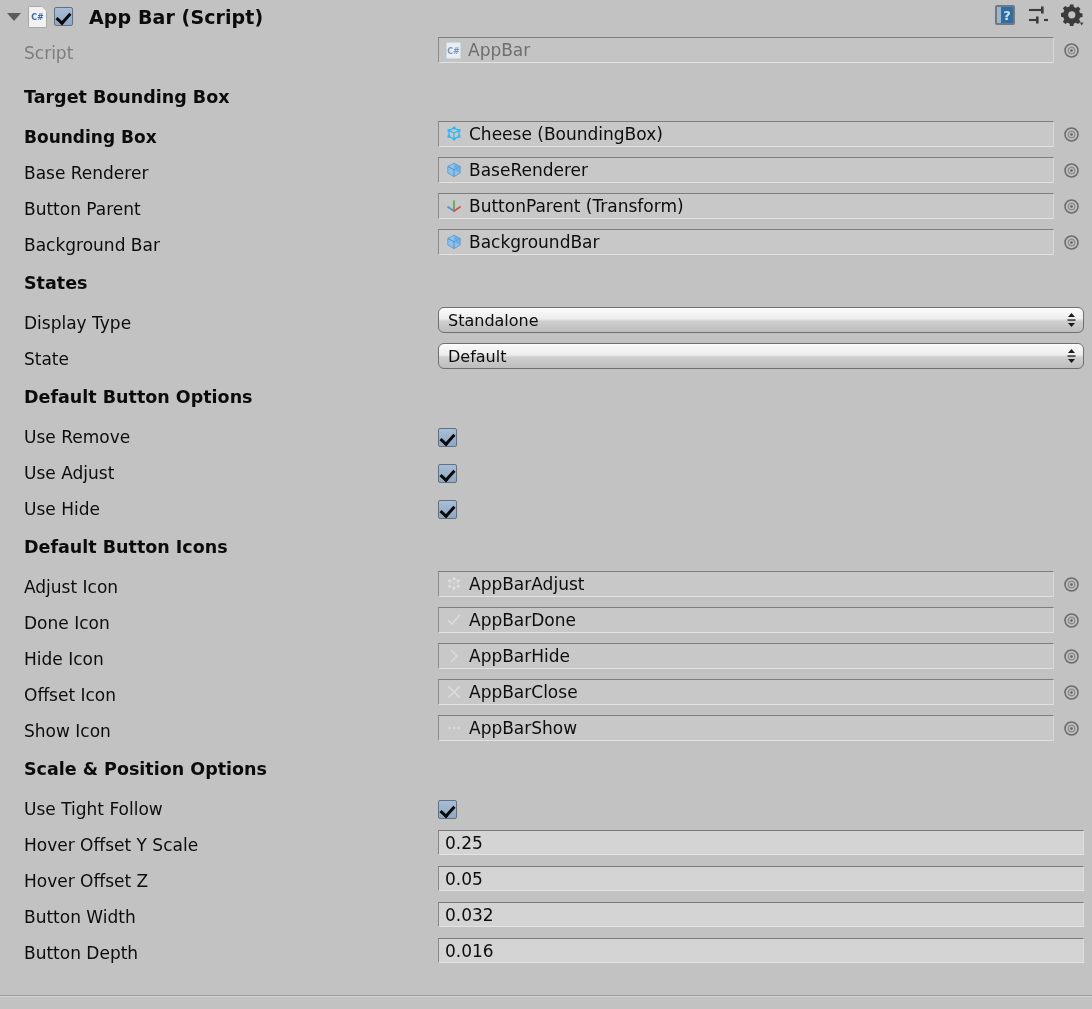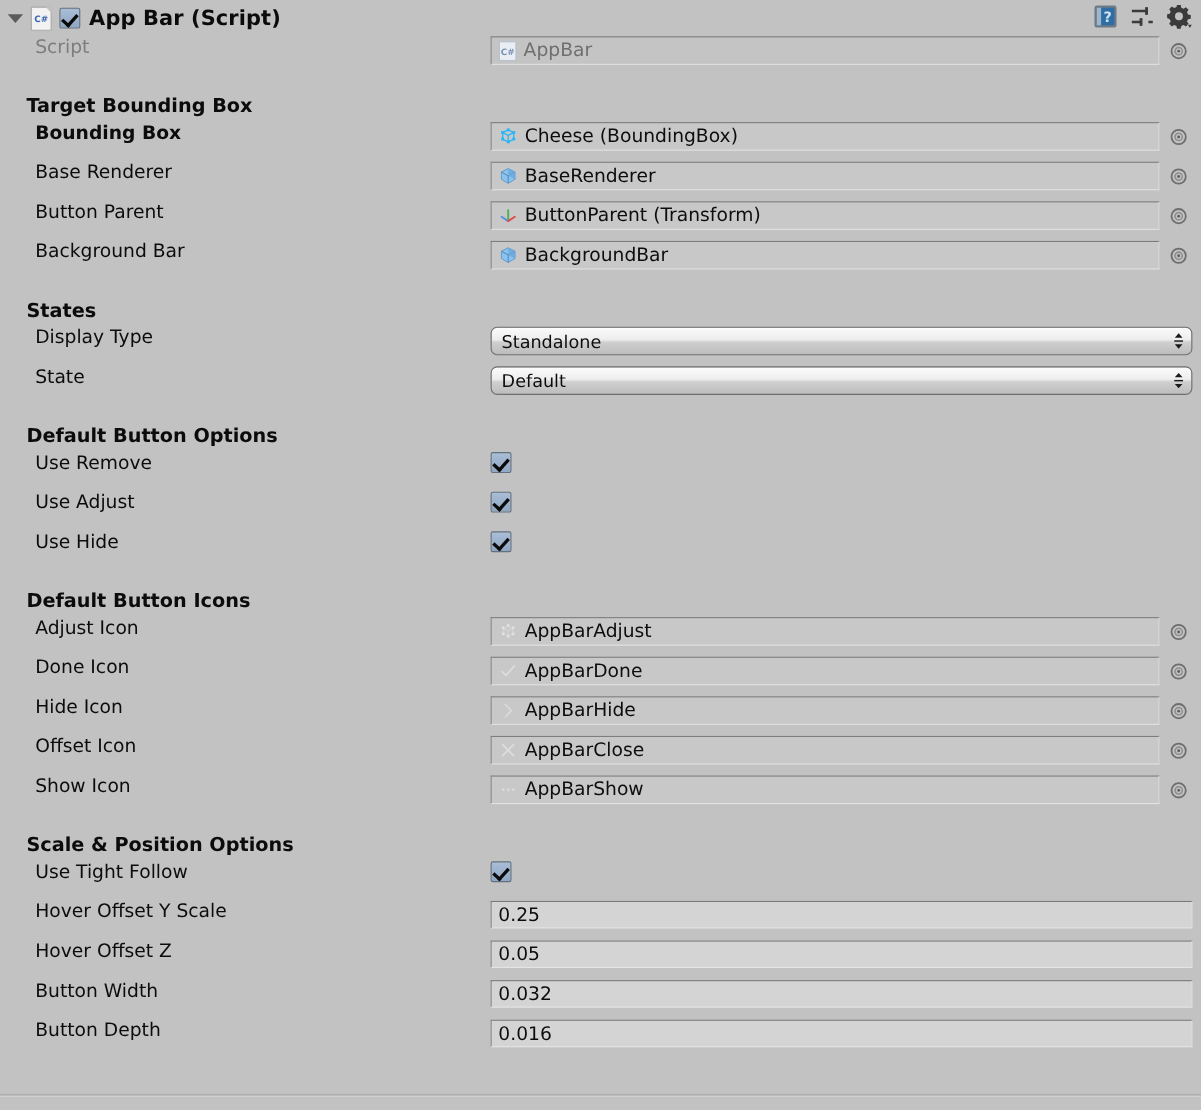--- a/index.html
+++ b/index.html
@@ -42,30 +42,30 @@
     width:19px;height:19px;box-sizing:border-box;
     border:1px solid #62717f;border-radius:2px;
     background:linear-gradient(#a9bdd6,#8fa7c4);
     position:relative;cursor:pointer;flex:0 0 auto;
   }
   .cb.checked:after{
     content:"";position:absolute;left:4px;top:2px;width:6px;height:11px;
     border:solid #0a0a0a;border-width:0 3px 3px 0;transform:rotate(42deg);
   }
   .comp-title{
-    font-weight:bold;font-size:19px;margin-left:8px;letter-spacing:.1px;
+    font-weight:bold;font-size:19px;margin-left:16px;letter-spacing:.1px;
   }
   .header-icons{
     position:absolute;right:8px;top:2px;display:flex;align-items:center;gap:10px;
   }
   .ic{cursor:pointer;display:block;}
 
   
   .row{
-    position:relative;height:36px;display:flex;align-items:flex-start;padding-left:8px;
+    position:relative;height:36px;display:flex;align-items:flex-end;
   }
   .row.r-script{height:30px;}
   .label{
     width:438px;box-sizing:border-box;padding-left:24px;
     font-size:17px;color:#0c0c0c;white-space:nowrap;
   }
   .label.dim{color:#7d7d7d;}
   .label.bold{font-weight:bold;}
   .header-label{
     padding-left:24px;font-weight:bold;font-size:17.5px;color:#0b0b0b;

